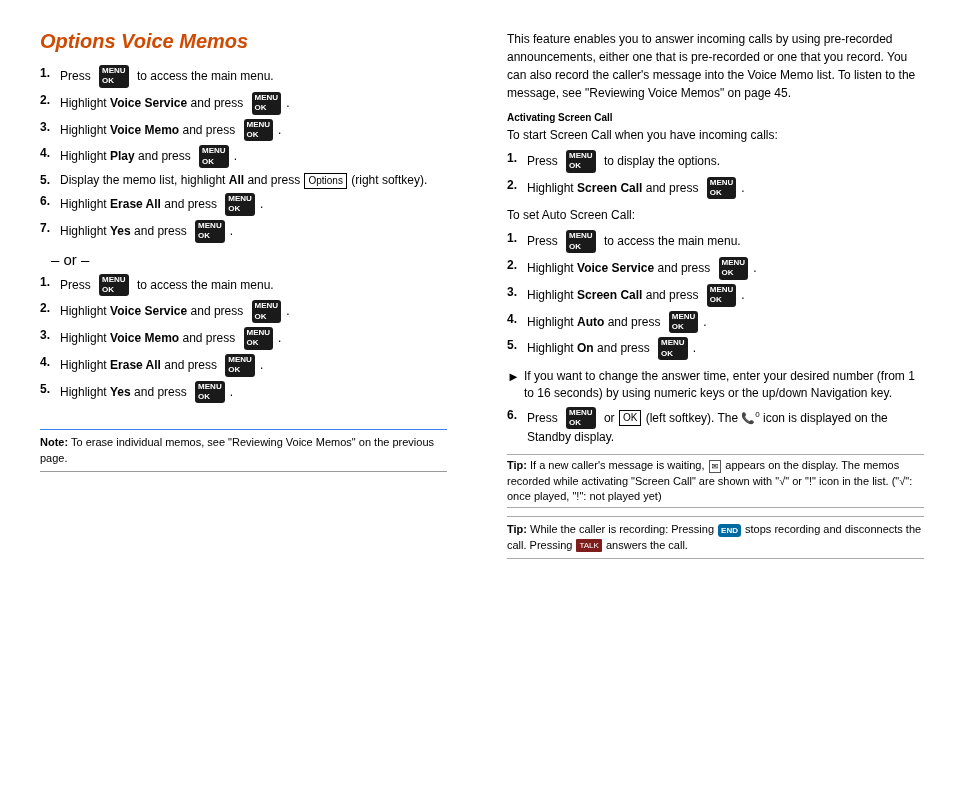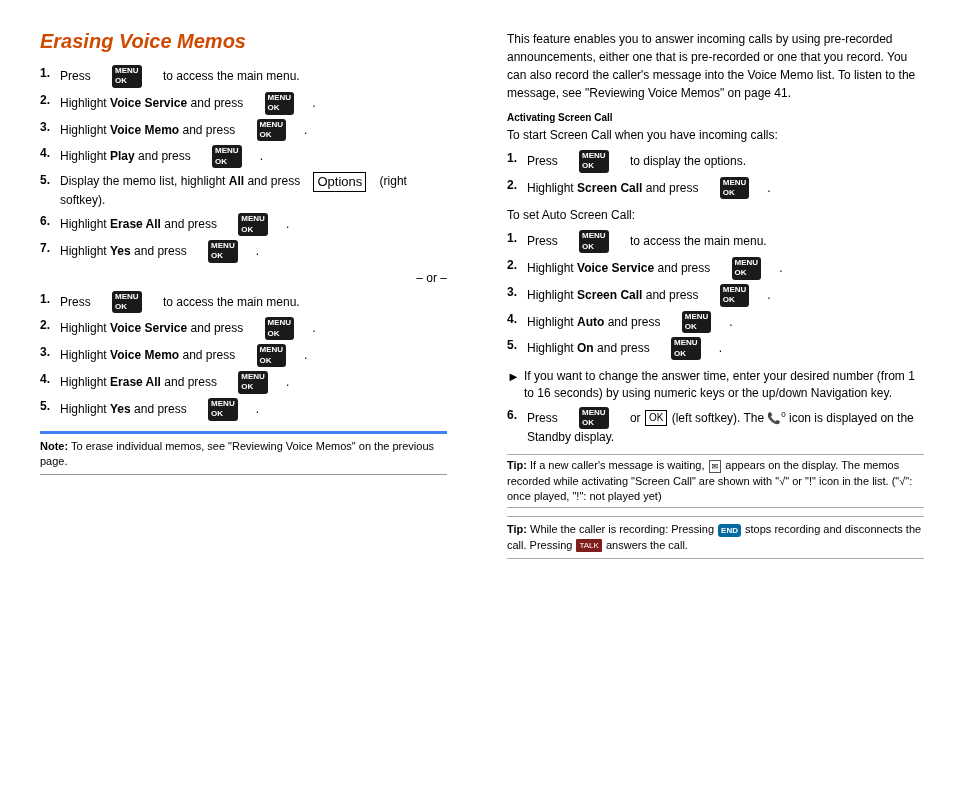--- a/index.html
+++ b/index.html
@@ -53,30 +53,30 @@
       flex: 1;
     }
     .menu-btn {
       display: inline-block;
       background: #1a1a1a;
       color: #fff;
       font-size: 8px;
       font-weight: bold;
       border-radius: 3px;
       padding: 1px 3px;
-      margin: 0 18px;
+      margin: 0 5px;
       vertical-align: middle;
       line-height: 1.3;
     }
     .options-btn {
       display: inline-block;
       border: 1px solid #000;
-      font-size: 13px;
+      font-size: 10px;
       padding: 0 3px;
-      margin: 0 10px;
+      margin: 0 1px;
       vertical-align: middle;
     }
     .ok-btn {
       display: inline-block;
       border: 1px solid #000;
       font-size: 10px;
       padding: 0 3px;
       margin: 0 1px;
       vertical-align: middle;
     }
@@ -97,28 +97,27 @@
       color: #fff;
       font-size: 8px;
       font-weight: bold;
       border-radius: 3px;
       padding: 1px 3px;
       margin: 0 1px;
       vertical-align: middle;
     }
     .or-divider {
       margin: 6px 0 6px 11px;
-      font-size: 12px;
-      text-align: right;
+      font-size: 15px;
     }
     .note-box {
-      border-top: 3px solid #3b82f6;
+      border-top: 1px solid #3b82f6;
       border-bottom: 1px solid #999;
       padding: 5px 0;
-      margin-top: 10px;
+      margin-top: 26px;
       font-size: 11px;
       line-height: 1.4;
     }
     .note-label {
       font-weight: bold;
     }
     .tip-box {
       border-top: 1px solid #aaa;
       border-bottom: 1px solid #aaa;
       padding: 3px 0;
@@ -166,21 +165,21 @@
       vertical-align: middle;
       margin: 0 1px;
     }
   </style>
 </head>
 <body>
 
 <div class="page-container">
 
   <div class="left-page">
-    <div class="section-title">Erasing Voice Memos</div>
+    <div class="section-title">Options Voice Memos</div>
 
     <ol class="step-list">
 
       <li>
         <span class="step-num">1.</span>
         <span class="step-content">
           Press <span class="menu-btn">MENU<br>OK</span> to access the main menu.
         </span>
       </li>
 
@@ -269,21 +268,21 @@
 
     <div class="note-box">
       <span class="note-label">Note:</span>
       <span> To erase individual memos, see "Reviewing Voice Memos" on the previous page.</span>
     </div>
 
   </div>
 
   <div class="right-page">
 
-    <p class="intro-text">This feature enables you to answer incoming calls by using pre-recorded announcements, either one that is pre-recorded or one that you record.  You can also record the caller's message into the Voice Memo list. To listen to the message, see "Reviewing Voice Memos" on page 41.</p>
+    <p class="intro-text">This feature enables you to answer incoming calls by using pre-recorded announcements, either one that is pre-recorded or one that you record.  You can also record the caller's message into the Voice Memo list. To listen to the message, see "Reviewing Voice Memos" on page 45.</p>
 
     <div class="subsection-title">Activating Screen Call</div>
 
     <p style="font-size:12px; margin-bottom:6px; line-height:1.4;">To start Screen Call when you have incoming calls:</p>
 
     <ol class="step-list">
       <li>
         <span class="step-num">1.</span>
         <span class="step-content">
           Press <span class="menu-btn">MENU<br>OK</span> to display the options.

